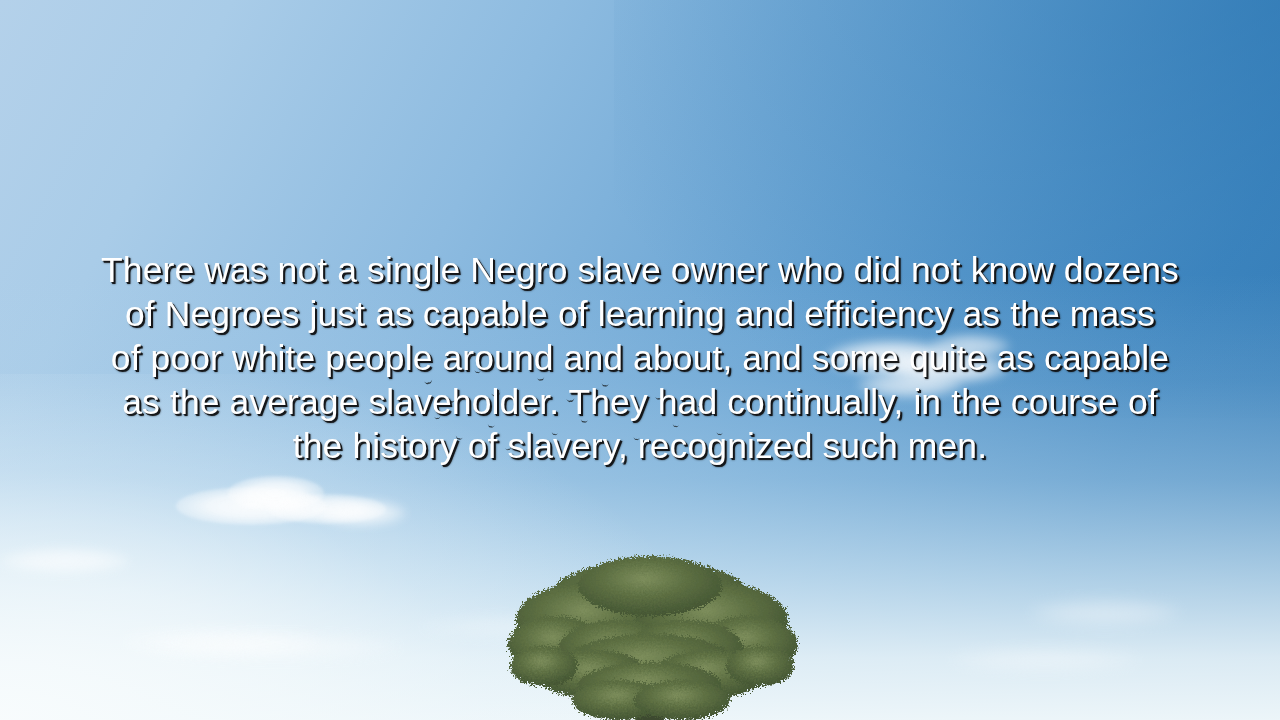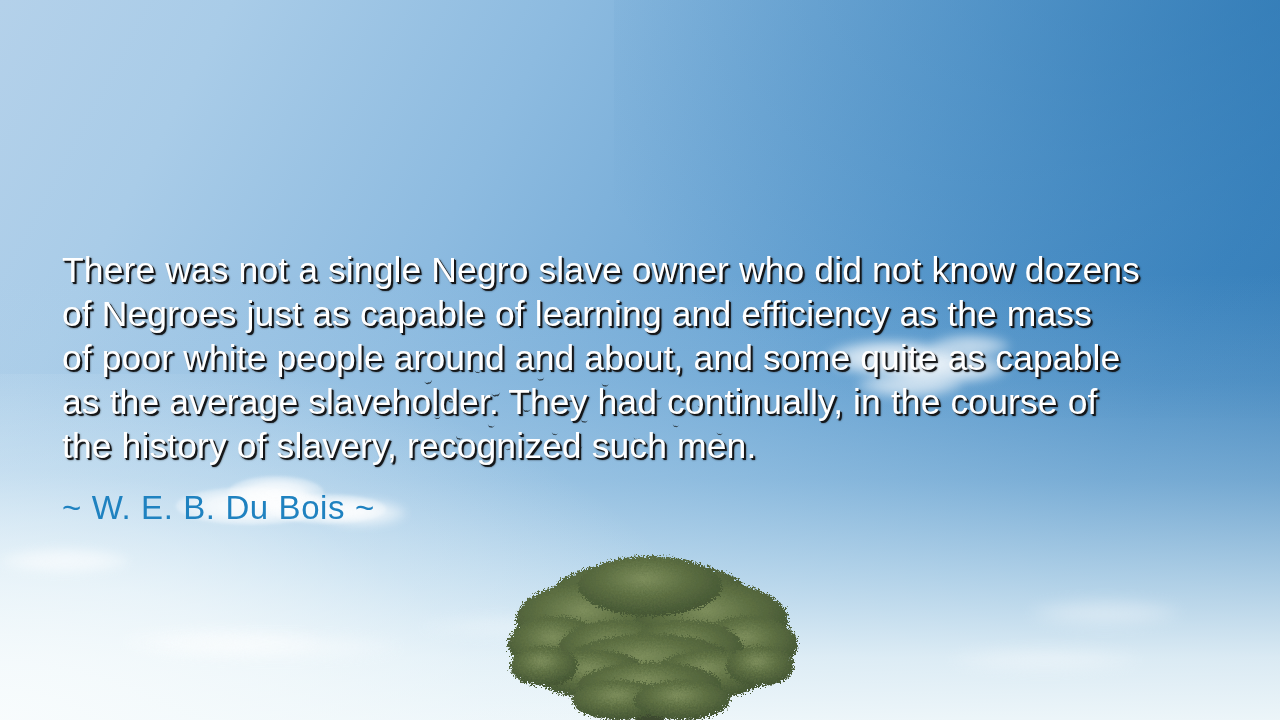--- a/index.html
+++ b/index.html
@@ -98,21 +98,21 @@
     pointer-events: none;
   }
   .tree-wrap svg { display: block; }
 
   
   .quote-card {
     position: absolute;
     left: 0;
     right: 0;
     top: 248px;
-    text-align: left;
+    text-align: center;
     padding: 0 62px;
   }
   .quote-text {
     margin: 0;
     font-size: 35.5px;
     line-height: 44px;
     font-weight: 400;
     color: #ffffff;
     letter-spacing: 0.1px;
     text-shadow:
@@ -311,16 +311,15 @@
       </g>
     </svg>
   </div>
 
   <div class="quote-card">
     <p class="quote-text">There was not a single Negro slave owner who did not know dozens
 of Negroes just as capable of learning and efficiency as the mass
 of poor white people around and about, and some quite as capable
 as the average slaveholder. They had continually, in the course of
 the history of slavery, recognized such men.</p>
-    <p class="quote-attribution">~ W. E. B. Du Bois ~</p>
   </div>
 
 </div>
 
 </body></html>

